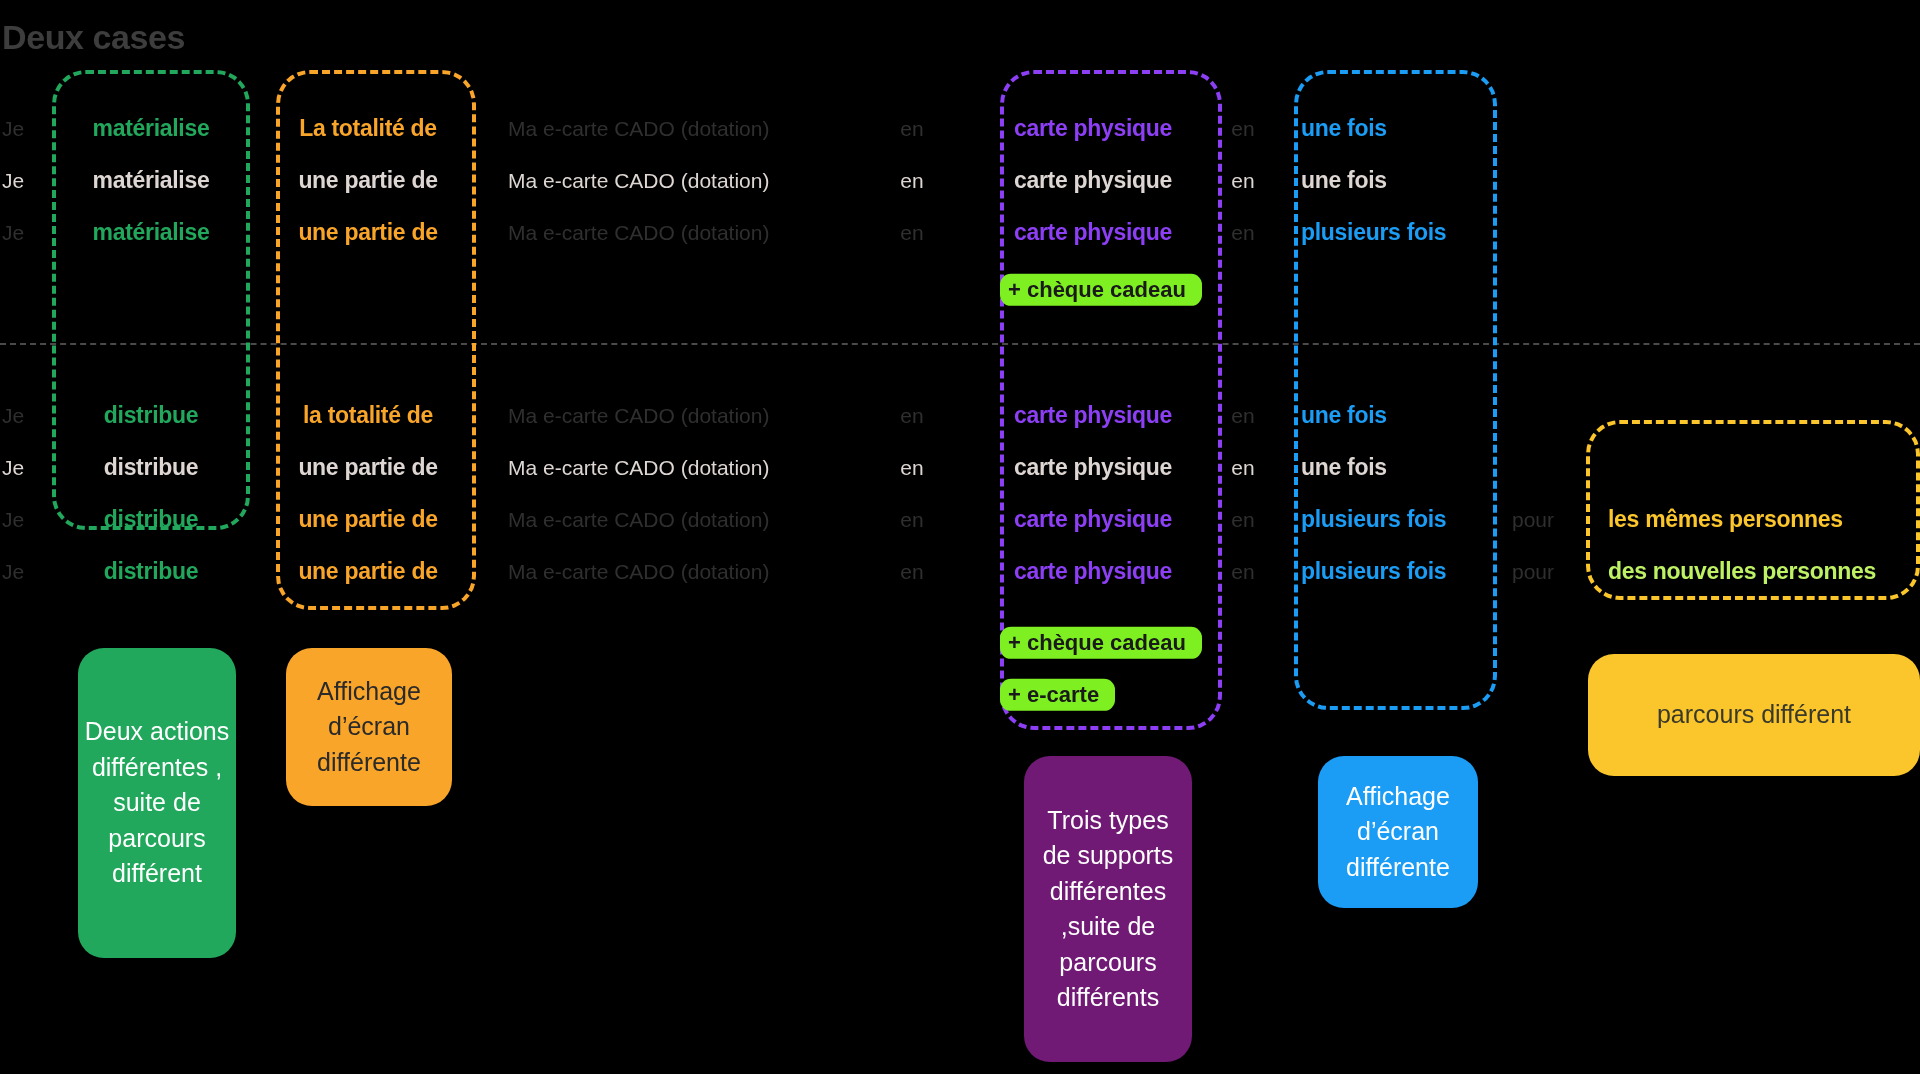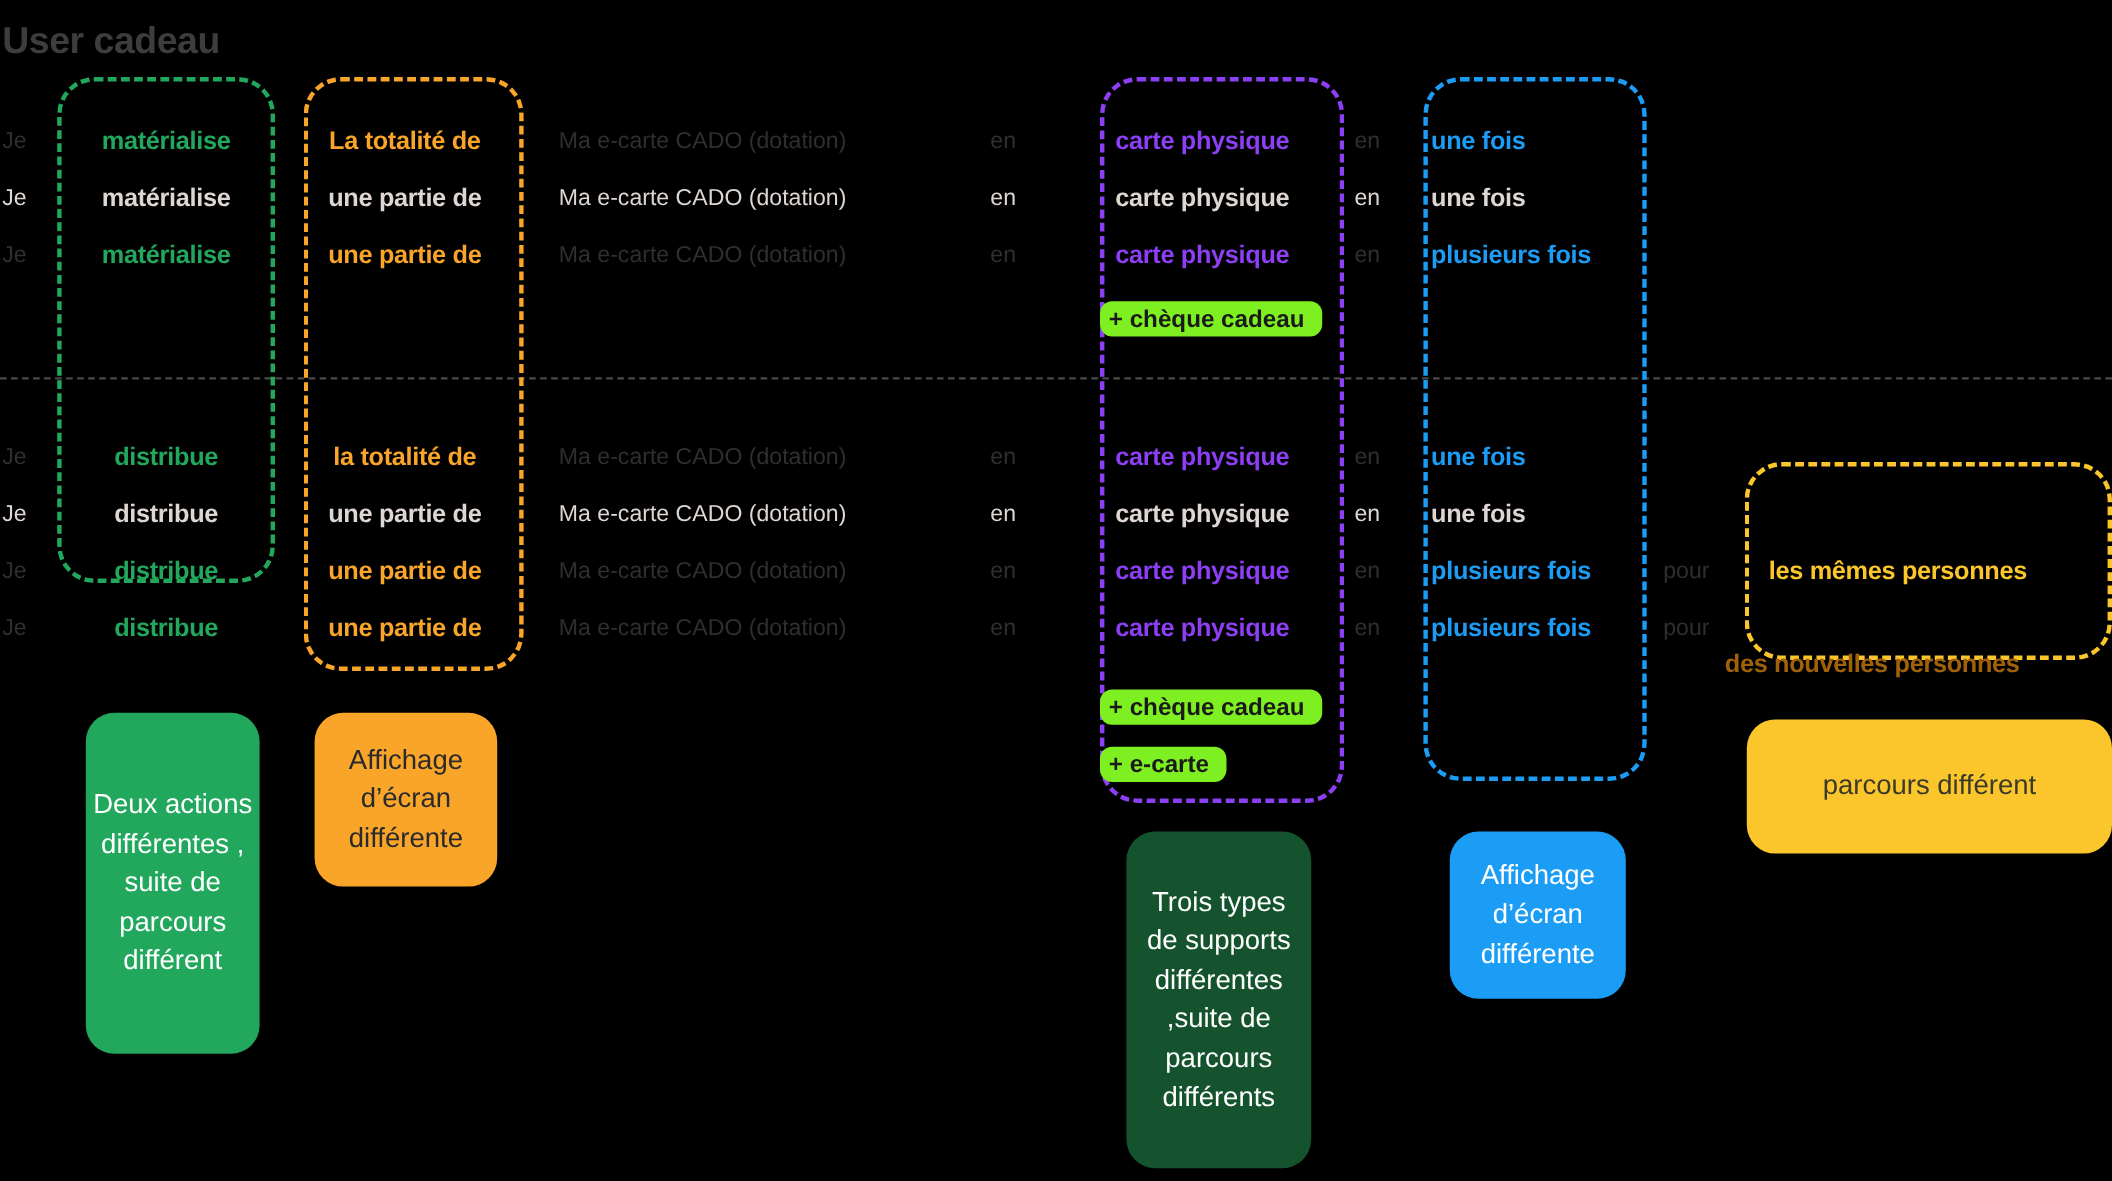--- a/index.html
+++ b/index.html
@@ -91,21 +91,21 @@
     line-height: 1.42;
     padding: 10px 6px;
     box-sizing: border-box;
   }
 </style>
 </head>
 <body>
 
 <div id="stage">
 
-  <div id="page-title">User cadeau</div>
+  <div id="page-title">Deux cases</div>
 
   <div id="divider"></div>
 
   <div id="frames-layer">
       <div class="frame" style="left: 52px; top: 70px; width: 198px; height: 460px; border-color: rgb(34, 168, 92);"></div>
       <div class="frame" style="left: 276px; top: 70px; width: 200px; height: 540px; border-color: rgb(249, 165, 42);"></div>
       <div class="frame" style="left: 1000px; top: 70px; width: 222px; height: 660px; border-color: rgb(140, 63, 245);"></div>
       <div class="frame" style="left: 1294px; top: 70px; width: 203px; height: 640px; border-color: rgb(27, 157, 245);"></div>
       <div class="frame" style="left: 1586px; top: 420px; width: 334px; height: 180px; border-color: rgb(251, 198, 44);"></div>
     </div>
@@ -163,32 +163,32 @@
       <div class="cell bold" style="left: 1608px; top: 519px; color: rgb(251, 198, 44);">les mêmes personnes</div>
       <div class="cell plain" style="left: 2px; top: 571px; color: rgb(47, 47, 47);">Je</div>
       <div class="cell bold center" style="left: 151px; top: 571px; color: rgb(34, 168, 92);">distribue</div>
       <div class="cell bold center" style="left: 368px; top: 571px; color: rgb(249, 165, 42);">une partie de</div>
       <div class="cell plain" style="left: 508px; top: 571px; color: rgb(47, 47, 47);">Ma e-carte CADO (dotation)</div>
       <div class="cell plain center" style="left: 912px; top: 571px; color: rgb(47, 47, 47);">en</div>
       <div class="cell bold center" style="left: 1093px; top: 571px; color: rgb(140, 63, 245);">carte physique</div>
       <div class="cell plain center" style="left: 1243px; top: 571px; color: rgb(47, 47, 47);">en</div>
       <div class="cell bold" style="left: 1301px; top: 571px; color: rgb(27, 157, 245);">plusieurs fois</div>
       <div class="cell plain" style="left: 1512px; top: 571px; color: rgb(47, 47, 47);">pour</div>
-      <div class="cell bold" style="left: 1568px; top: 571px; color: #a16207; margin-top: 32px;">des nouvelles personnes</div>
+      <div class="cell bold" style="left: 1608px; top: 571px; color: #bef264;">des nouvelles personnes</div>
       <div class="chip" style="left: 1000px; top: 643px; background: rgb(126, 240, 34);">+ chèque cadeau</div>
       <div class="chip" style="left: 1000px; top: 695px; background: rgb(126, 240, 34);">+ e-carte</div>
     </div>
   <div id="cards-layer">
       <div class="card" style="left: 78px; top: 648px; width: 158px; height: 310px; background: rgb(34, 168, 92); color: rgb(255, 255, 255);">
         <span>Deux actions différentes , suite de parcours différent</span>
       </div>
       <div class="card" style="left: 286px; top: 648px; width: 166px; height: 158px; background: rgb(249, 165, 42); color: rgb(42, 42, 42);">
         <span>Affichage d’écran différente</span>
       </div>
-      <div class="card" style="left: 1024px; top: 756px; width: 168px; height: 306px; background: #14532d; color: rgb(255, 255, 255);">
+      <div class="card" style="left: 1024px; top: 756px; width: 168px; height: 306px; background: #701a75; color: rgb(255, 255, 255);">
         <span>Trois types de supports différentes ,suite de parcours différents</span>
       </div>
       <div class="card" style="left: 1318px; top: 756px; width: 160px; height: 152px; background: rgb(27, 157, 245); color: rgb(255, 255, 255);">
         <span>Affichage d’écran différente</span>
       </div>
       <div class="card" style="left: 1588px; top: 654px; width: 332px; height: 122px; background: rgb(251, 198, 44); color: rgb(58, 58, 42);">
         <span>parcours différent</span>
       </div>
     </div>
 

